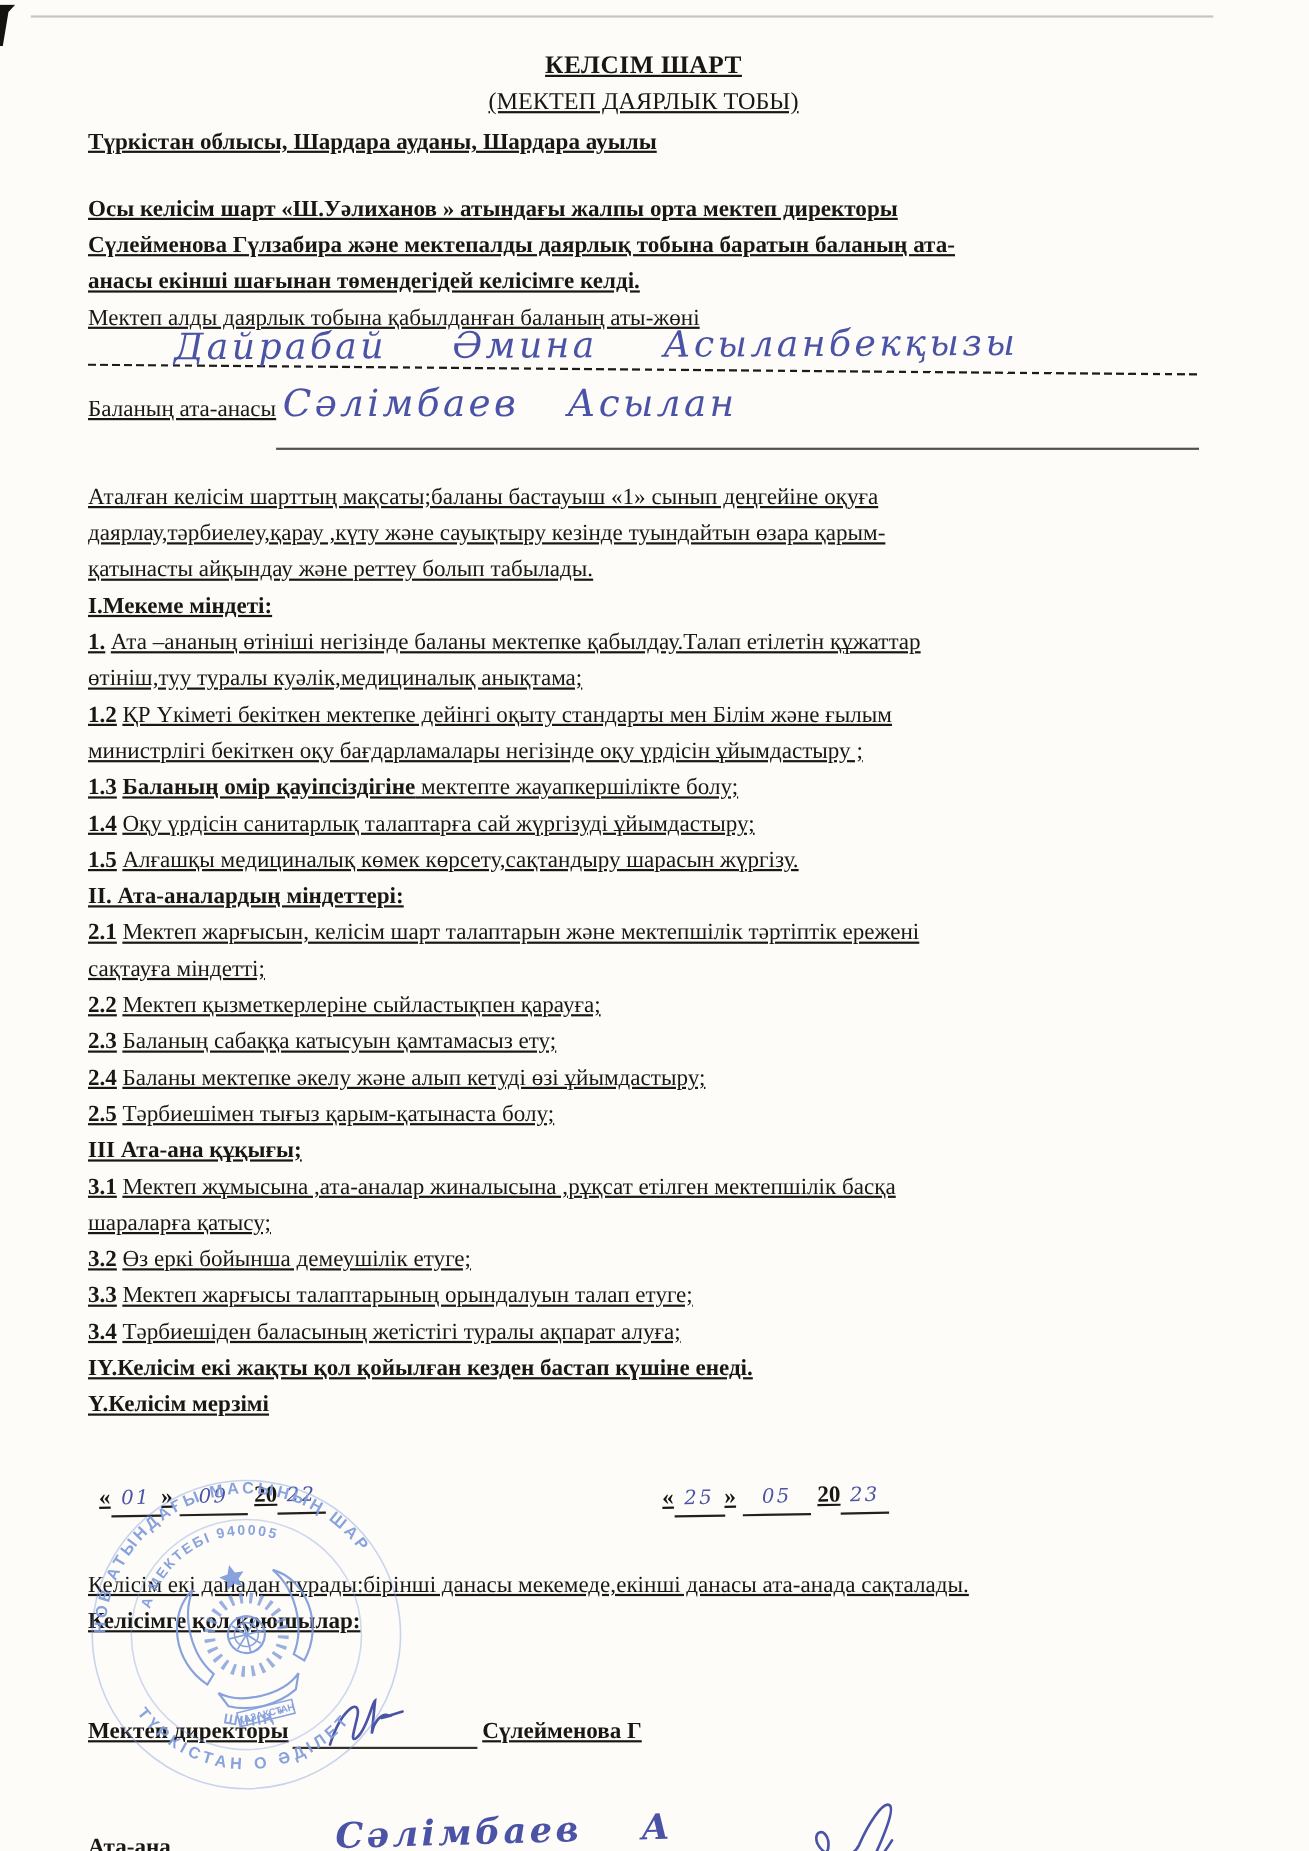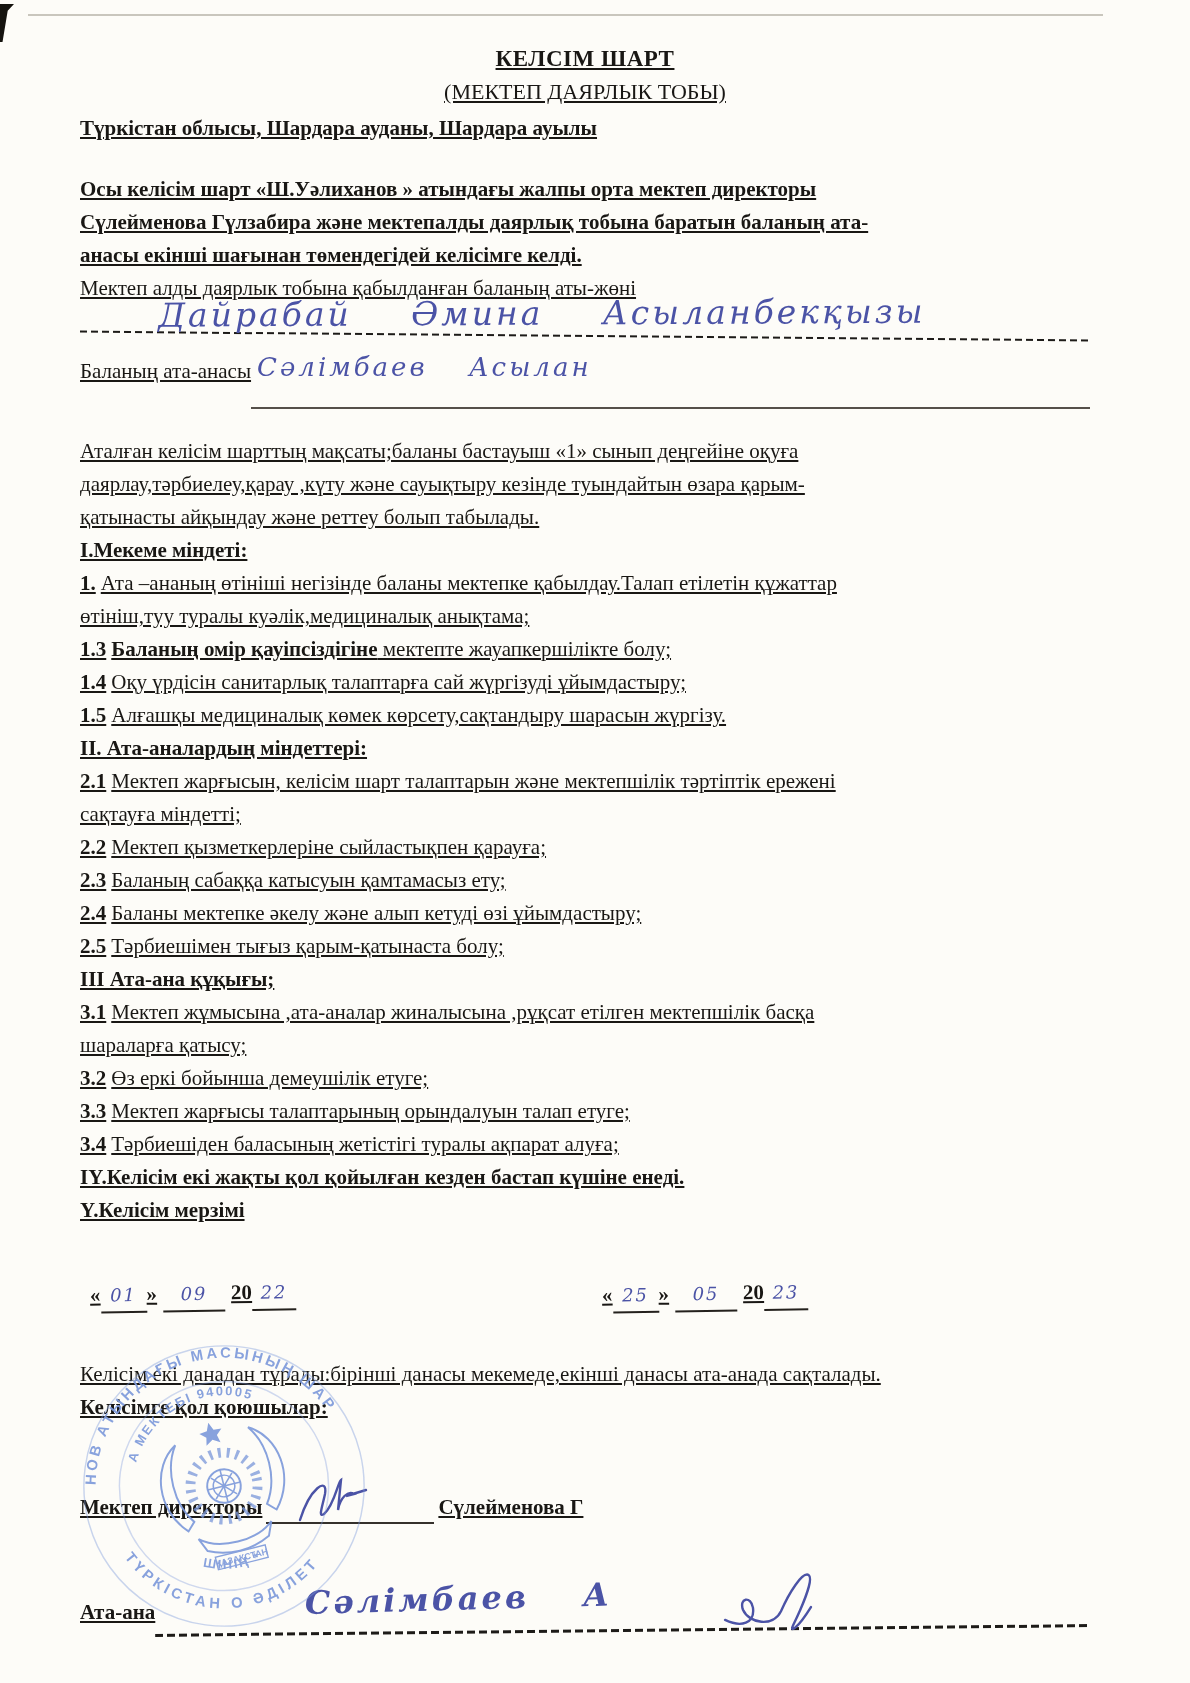--- a/index.html
+++ b/index.html
@@ -55,21 +55,21 @@
     transform:rotate(-.8deg);
   }
   .parent-row{display:flex;height:52px;margin-top:2px;}
   .parent-row .label{white-space:nowrap;padding-bottom:2px;}
   .parent-fill{
     flex:1;position:relative;height:100%;
     border-bottom:2px solid #55504a;
   }
   .parent-fill .hw{
     position:absolute;left:6px;top:-4px;
-    font-size:26px;word-spacing:30px;letter-spacing:3px;
+    font-size:34px;word-spacing:30px;letter-spacing:3px;
   }
   
   .dates-row{display:flex;margin-top:50px;margin-left:10px;font-weight:bold;}
   .date-block{white-space:nowrap;transform:rotate(-1deg);}
   .date-block.second{margin-left:306px;}
   .blank{
     display:inline-block;border-bottom:2px solid #24211d;
     text-align:center;font-weight:normal;
   }
   .blank.day{min-width:46px;}
@@ -135,20 +135,22 @@
       </span>
     </div>
 
     <p class="pre">Аталған келісім шарттың мақсаты;баланы бастауыш  «1» сынып  деңгейіне оқуға
 даярлау,тәрбиелеу,қарау ,күту және сауықтыру кезінде туындайтын өзара қарым-
 қатынасты айқындау және реттеу болып табылады.</p>
 
     <p class="bold">I.Мекеме міндеті:</p>
     <p class="item"><span class="num">1.</span><span class="txt">Ата –ананың өтініші негізінде баланы  мектепке қабылдау.Талап етілетін құжаттар
 өтініш,туу туралы куәлік,медициналық анықтама;</span></p>
+    <p class="item"><span class="num">1.2</span><span class="txt">ҚР Үкіметі бекіткен мектепке дейінгі оқыту стандарты мен Білім және ғылым
+министрлігі бекіткен  оқу бағдарламалары негізінде оқу үрдісін ұйымдастыру ;</span></p>
     <p class="item"><span class="num">1.3</span><span class="lead">Баланың омір қауіпсіздігіне</span><span class="txt"> мектепте жауапкершілікте болу;</span></p>
     <p class="item"><span class="num">1.4</span><span class="txt">Оқу үрдісін санитарлық талаптарға сай жүргізуді ұйымдастыру;</span></p>
     <p class="item"><span class="num">1.5</span><span class="txt">Алғашқы медициналық көмек көрсету,сақтандыру шарасын жүргізу.</span></p>
 
     <p class="bold">II. Ата-аналардың міндеттері:</p>
     <p class="item"><span class="num">2.1</span><span class="txt">Мектеп жарғысын, келісім шарт талаптарын  және мектепшілік тәртіптік ережені
 сақтауға міндетті;</span></p>
     <p class="item"><span class="num">2.2</span><span class="txt">Мектеп қызметкерлеріне сыйластықпен қарауға;</span></p>
     <p class="item"><span class="num">2.3</span><span class="txt">Баланың сабаққа катысуын  қамтамасыз ету;</span></p>
     <p class="item"><span class="num">2.4</span><span class="txt">Баланы мектепке әкелу және алып кетуді өзі ұйымдастыру;</span></p>

